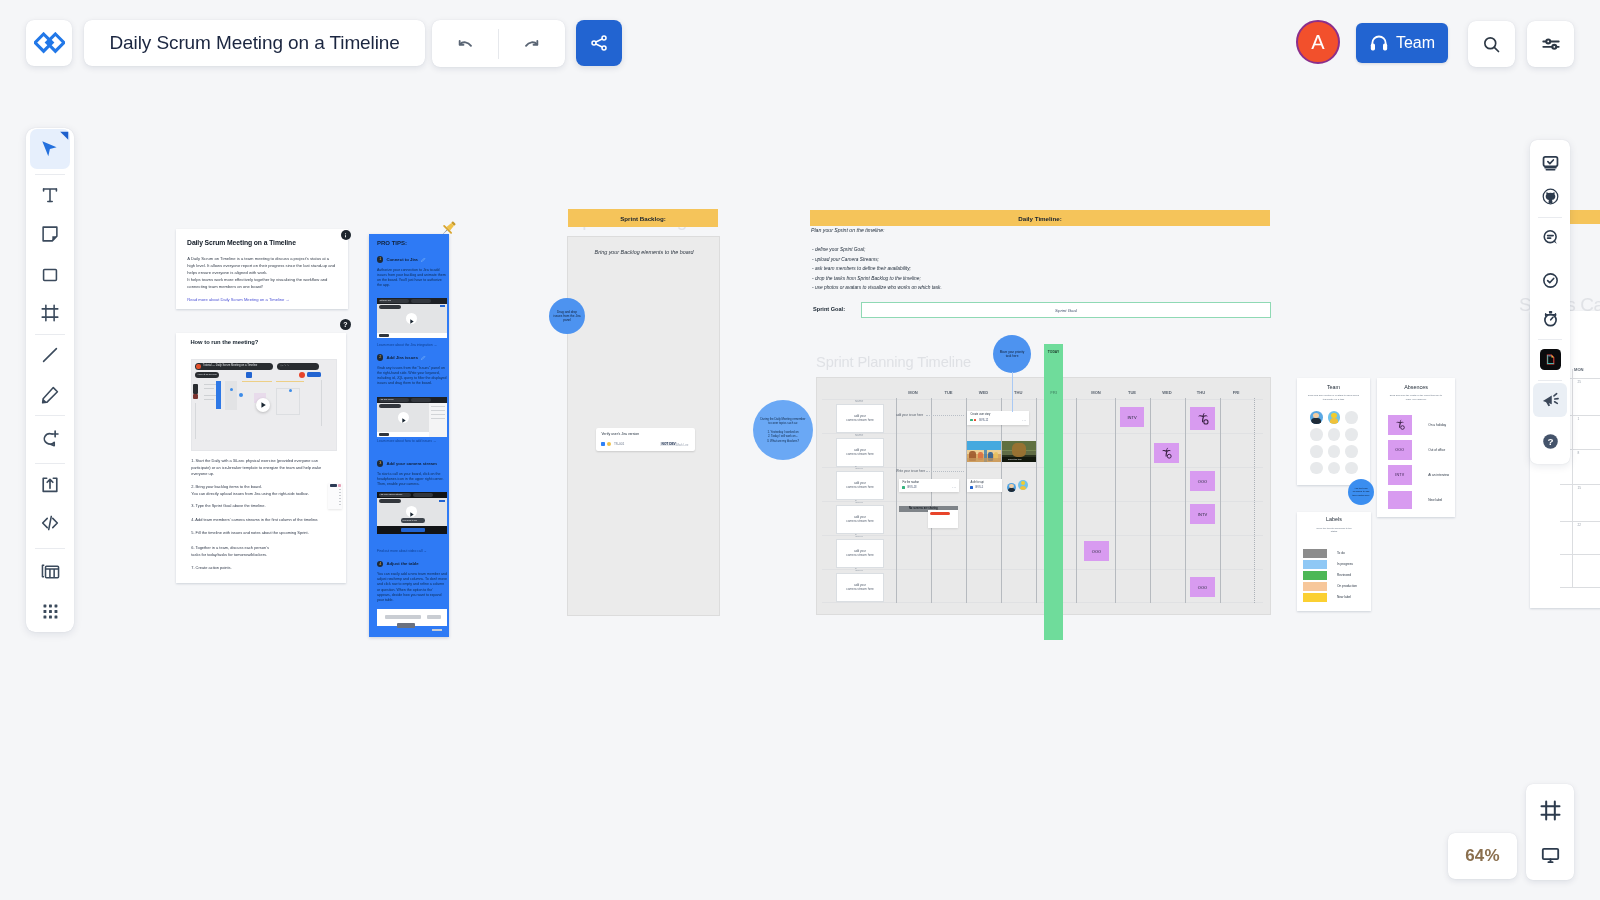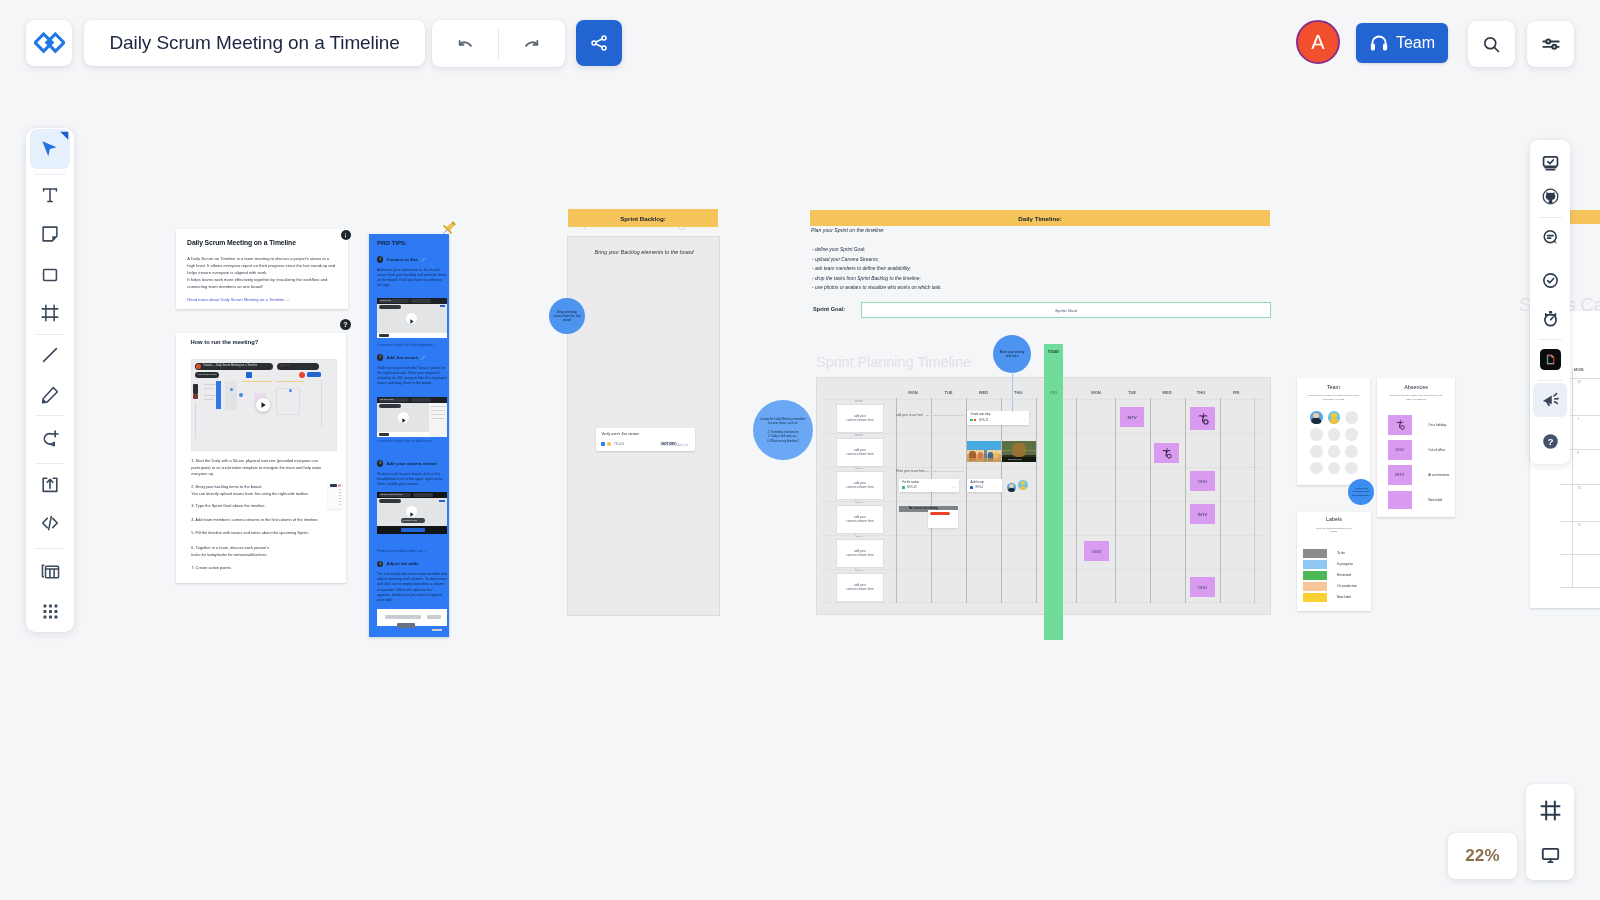--- a/index.html
+++ b/index.html
@@ -806,21 +806,21 @@
   </div>
   <div class="rt-item" style="top:284.1px;">
     <svg width="19" height="19" viewBox="0 0 24 24">
       <circle cx="12" cy="12" r="9.2" fill="#44536a"></circle>
       <text x="12" y="16.4" text-anchor="middle" font-family="Liberation Sans, sans-serif" font-size="12.5" font-weight="bold" fill="#fff">?</text>
     </svg>
   </div>
 </div>
 
 <div class="zoom-chip">
-  <span>22%</span>
+  <span>64%</span>
 </div>
 <div class="br-tool">
   <div class="br-item">
     <svg width="23" height="23" viewBox="0 0 24 24">
       <path d="M2.6 7.5 H21.4 M2.6 16.5 H21.4 M7.5 2.6 V21.4 M16.5 2.6 V21.4" stroke="#2d3b4d" stroke-width="2.1" stroke-linecap="round"></path>
     </svg>
   </div>
   <div class="br-item">
     <svg width="21" height="21" viewBox="0 0 24 24">
       <rect x="3.2" y="5.6" width="17.6" height="11.6" rx="1.3" fill="none" stroke="#2d3b4d" stroke-width="2.1"></rect>

